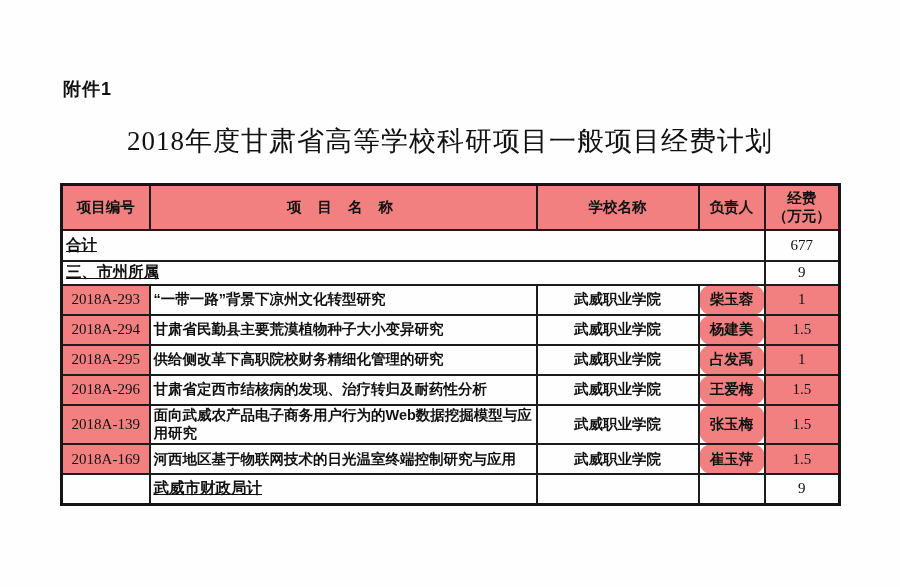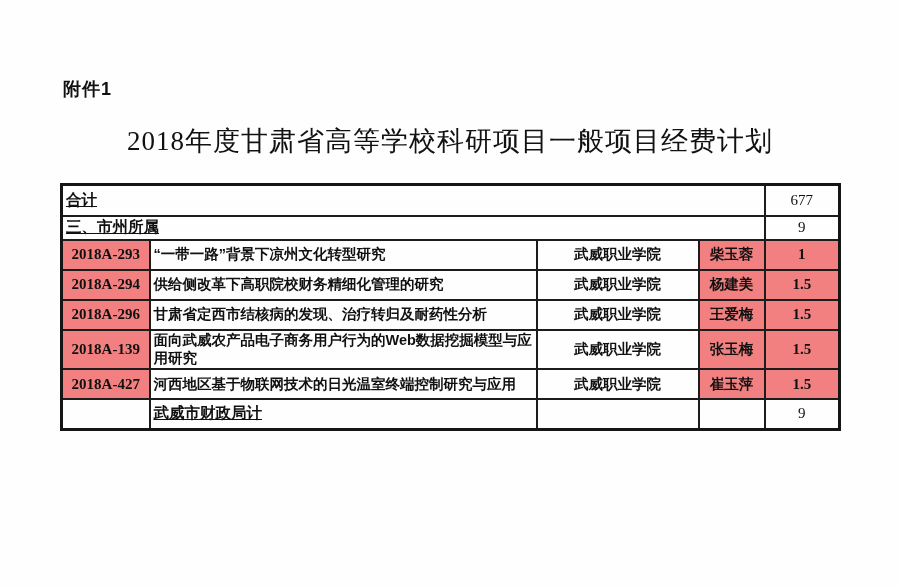--- a/index.html
+++ b/index.html
@@ -57,21 +57,21 @@
 
   th.hd {
     background: var(--pink, #f28080);
     font-size: 14.5px; font-weight: bold;
     text-align: center;
     white-space: pre-line;
     line-height: 1.25;
   }
   th.hd:nth-child(2) { letter-spacing: 6px; }
 
-  td.pink { background: var(--pink, #f28080); font-weight: bold; }
+  td.pink { background: var(--pink, #f28080); }
 
   td.num {
     font-family: "Liberation Serif", serif;
     font-size: 15px;
     text-align: center;
   }
   td.label-cell {
     font-size: 15.5px; font-weight: bold;
     text-align: left;
     padding-left: 6px;
@@ -80,77 +80,93 @@
   td.title-cell {
     font-size: 14.5px; font-weight: bold;
     text-align: left;
     padding-left: 6px; padding-right: 2px;
     line-height: 1.3;
     border-radius: 10px;
   }
   td.school-cell, td.leader-cell {
     font-size: 14.5px; font-weight: bold;
     text-align: center;
+    border-radius: 13px;
   }
 </style>
 </head>
 <body>
 
 <div class="page">
   <div class="attachment">附件1</div>
 
   <div class="doc-title">2018年度甘肃省高等学校科研项目一般项目经费计划</div>
 
   <table class="grid">
     <colgroup>
       <col class="c1">
         <col class="c2">
         <col class="c3">
         <col class="c4">
         <col class="c5">
     </colgroup>
     <tbody id="grid-body">
+        <tr class="h-header">
+          <th class="hd">项目编号</th>
+          <th class="hd">项 目 名 称</th>
+          <th class="hd">学校名称</th>
+          <th class="hd">负责人</th>
+          <th class="hd">经费
+（万元）</th>
+        </tr>
         <tr class="h-total">
           <td class="label-cell" colspan="4">合计</td>
           <td class="num">677</td>
         </tr>
         <tr class="h-section">
           <td class="label-cell" colspan="4">三、市州所属</td>
           <td class="num">9</td>
         </tr>
         <tr class="h-proj">
           <td class="num pink">2018A-293</td>
           <td class="title-cell">“一带一路”背景下凉州文化转型研究</td>
           <td class="school-cell">武威职业学院</td>
           <td class="leader-cell pink">柴玉蓉</td>
           <td class="num pink">1</td>
         </tr>
         <tr class="h-proj">
           <td class="num pink">2018A-294</td>
-          <td class="title-cell">供给侧改革下高职院校财务精细化管理的研究</td>
+          <td class="title-cell">甘肃省民勤县主要荒漠植物种子大小变异研究</td>
           <td class="school-cell">武威职业学院</td>
           <td class="leader-cell pink">杨建美</td>
           <td class="num pink">1.5</td>
+        </tr>
+        <tr class="h-proj">
+          <td class="num pink">2018A-295</td>
+          <td class="title-cell">供给侧改革下高职院校财务精细化管理的研究</td>
+          <td class="school-cell">武威职业学院</td>
+          <td class="leader-cell pink">占发禹</td>
+          <td class="num pink">1</td>
         </tr>
         <tr class="h-proj">
           <td class="num pink">2018A-296</td>
           <td class="title-cell">甘肃省定西市结核病的发现、治疗转归及耐药性分析</td>
           <td class="school-cell">武威职业学院</td>
           <td class="leader-cell pink">王爱梅</td>
           <td class="num pink">1.5</td>
         </tr>
         <tr class="h-proj">
           <td class="num pink">2018A-139</td>
           <td class="title-cell">面向武威农产品电子商务用户行为的Web数据挖掘模型与应用研究</td>
           <td class="school-cell">武威职业学院</td>
           <td class="leader-cell pink">张玉梅</td>
           <td class="num pink">1.5</td>
         </tr>
         <tr class="h-proj">
-          <td class="num pink">2018A-427</td>
+          <td class="num pink">2018A-169</td>
           <td class="title-cell">河西地区基于物联网技术的日光温室终端控制研究与应用</td>
           <td class="school-cell">武威职业学院</td>
           <td class="leader-cell pink">崔玉萍</td>
           <td class="num pink">1.5</td>
         </tr>
         <tr class="h-footer">
           <td></td>
           <td class="label-cell">武威市财政局计</td>
           <td></td>
           <td></td>

